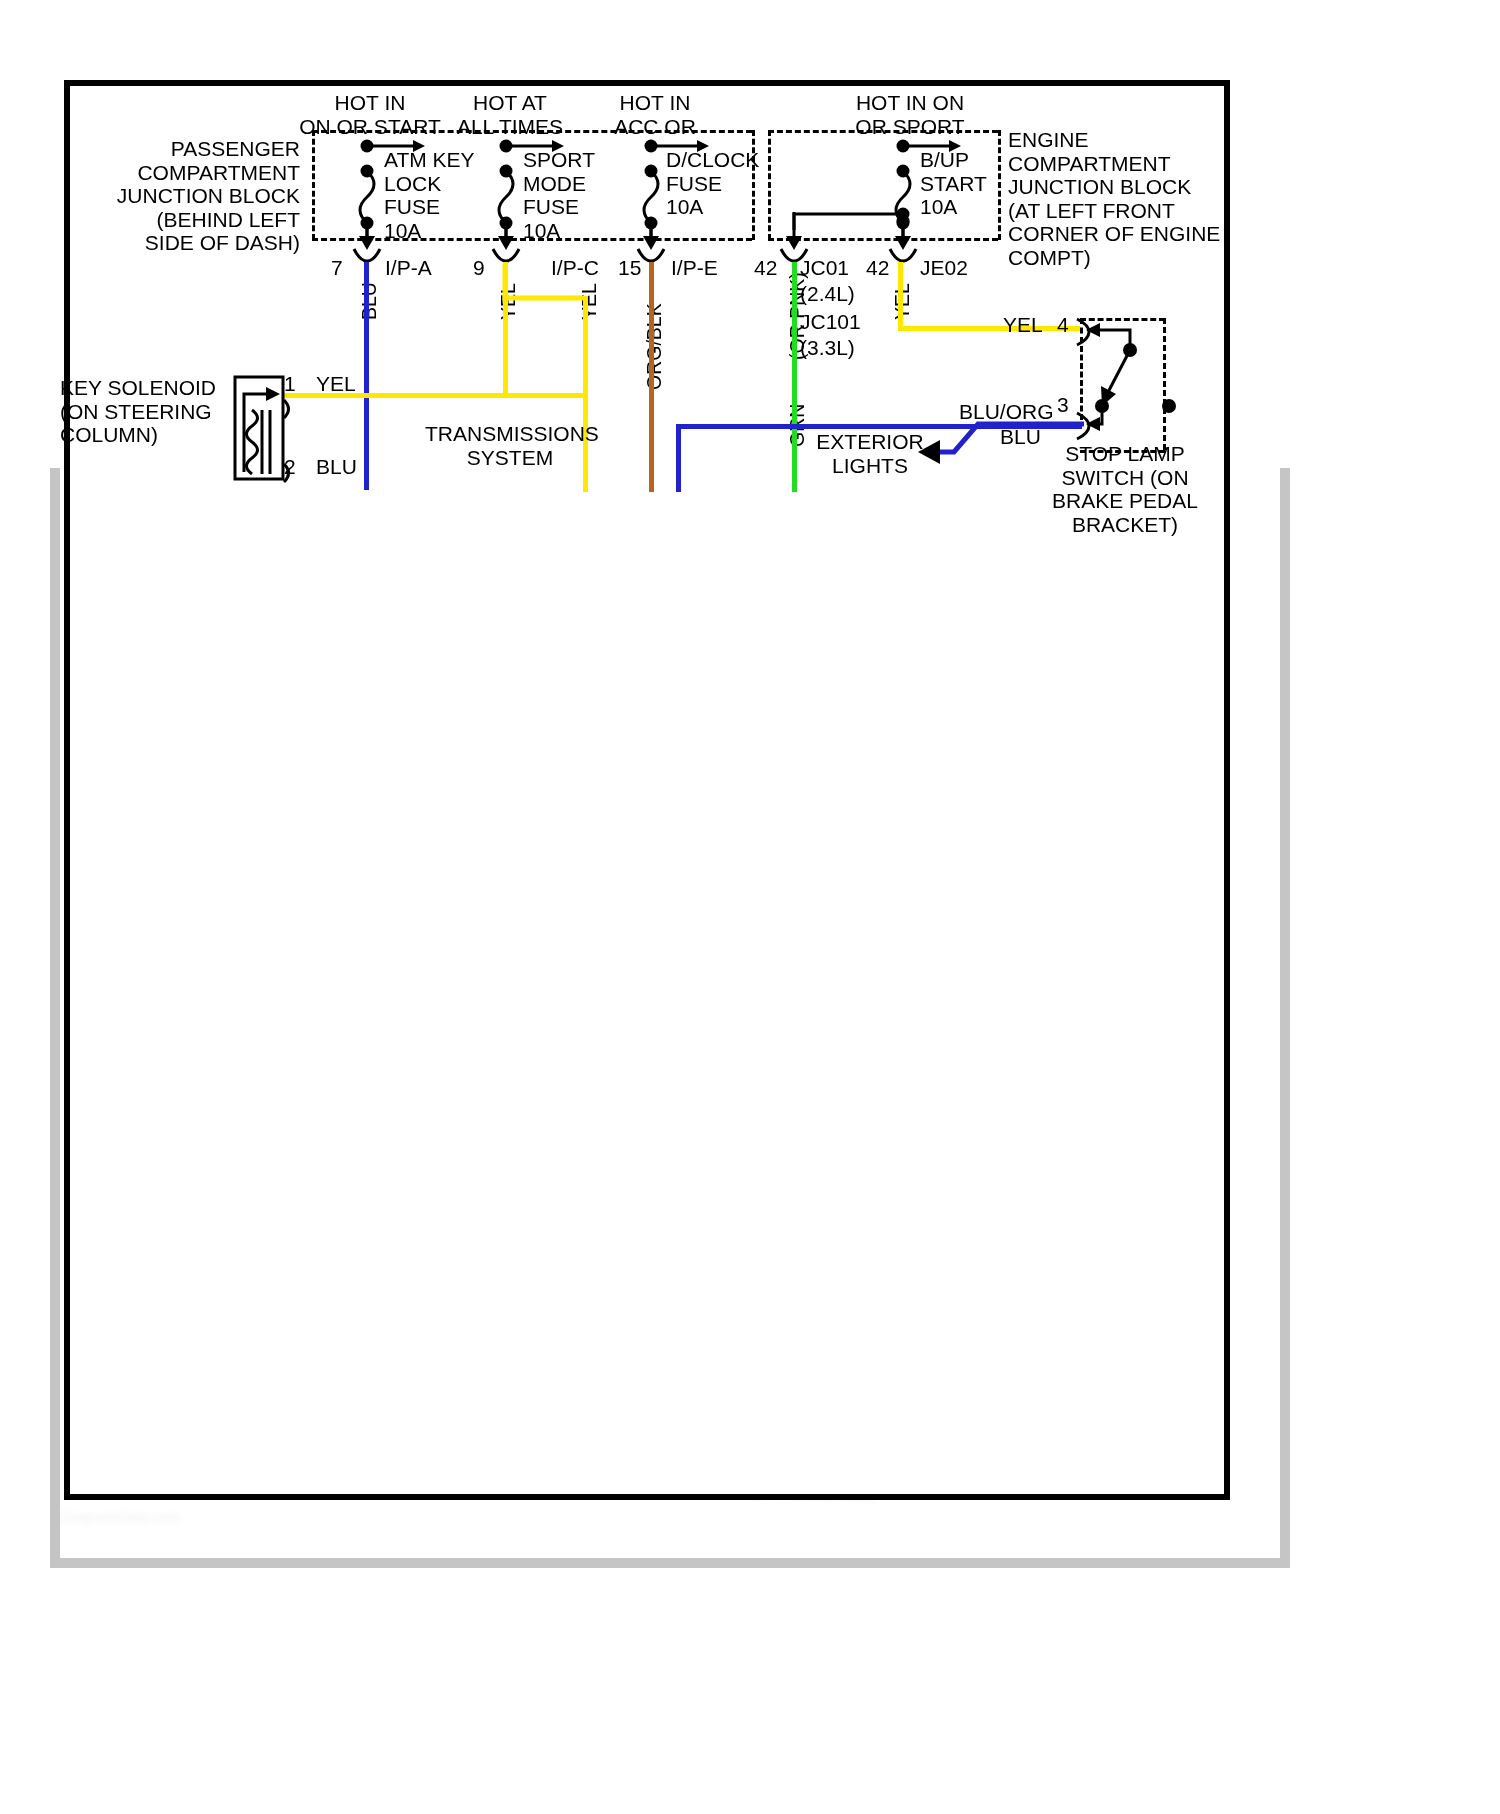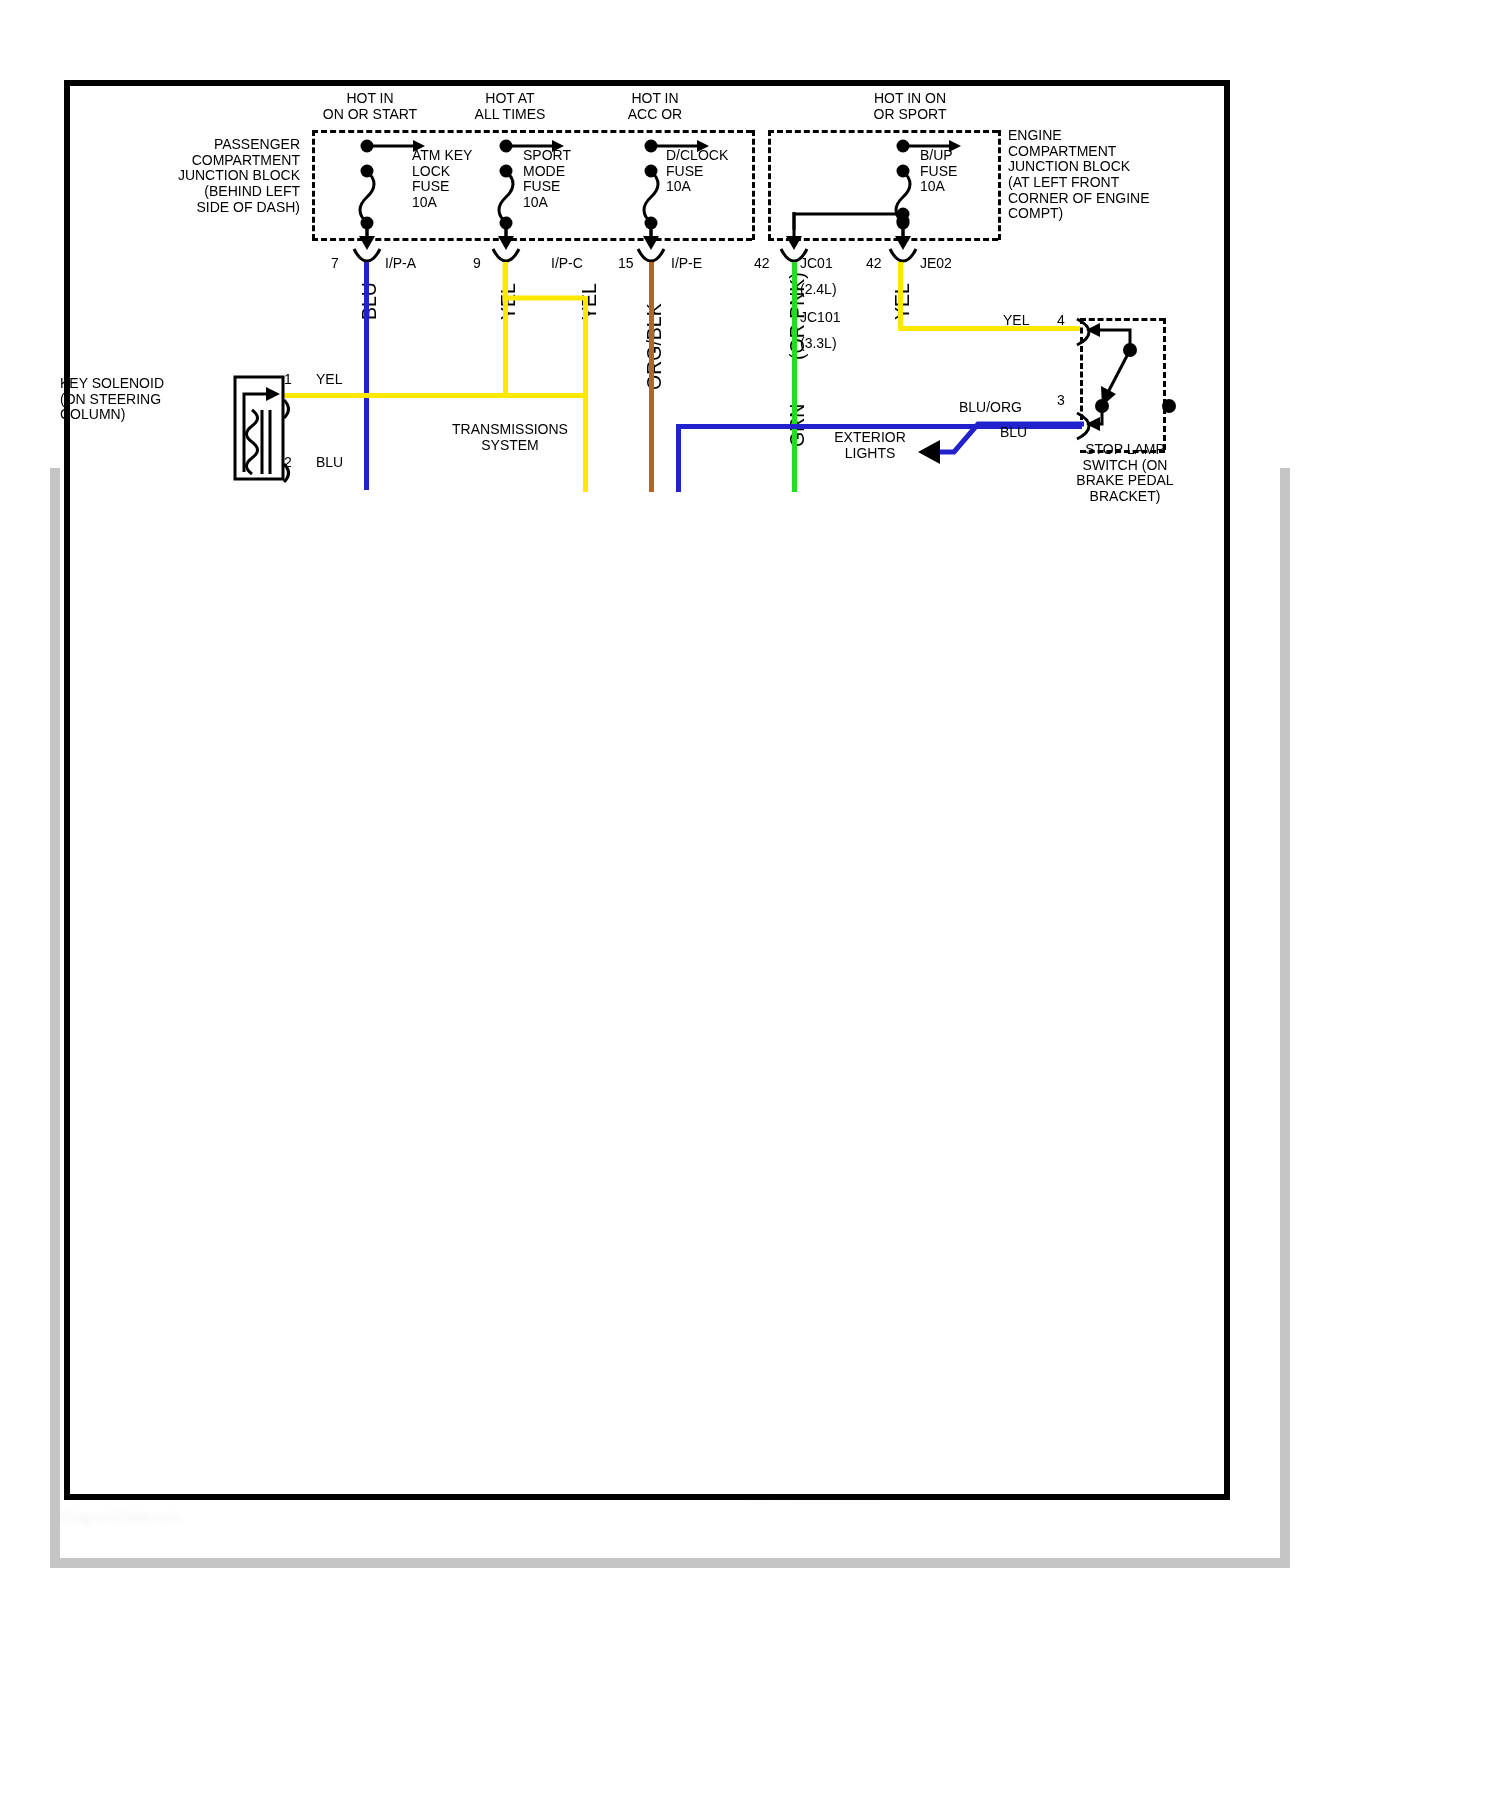--- a/index.html
+++ b/index.html
@@ -5,21 +5,21 @@
   html,body{margin:0;padding:0;background:#ffffff;}
   body{width:1500px;height:1814px;position:relative;
        font-family:"Liberation Sans",sans-serif;color:#000;overflow:hidden;}
 
   
   #frame{position:absolute;left:64px;top:80px;width:1166px;height:1420px;
          border:6px solid #000;background:#fff;box-sizing:border-box;}
   #shadow{position:absolute;left:74px;top:92px;width:1166px;height:1420px;
           background:#9a9a9a;z-index:-1;}
 
-  .t{position:absolute;white-space:pre;line-height:1.12;font-size:14px;}
+  .t{position:absolute;white-space:pre;line-height:1.12;font-size:21px;}
   .tc{text-align:center;}
   .tr{text-align:right;}
 
   
   .vert{position:absolute;white-space:nowrap;font-size:19.5px;
         transform-origin:0 0;transform:rotate(-90deg);}
 
   
   .w{position:absolute;}
   .h{height:5px;}
@@ -236,21 +236,21 @@
   <polygon points="58,2 70,8 58,14" fill="#000"></polygon>
   <circle cx="12" cy="33" r="6.5" fill="#000"></circle>
   <path d="M12 33 q14 13 0 26 q-14 13 0 26" stroke="#000" stroke-width="3" fill="none"></path>
   <circle cx="12" cy="85" r="6.5" fill="#000"></circle>
   <line x1="12" y1="85" x2="12" y2="102" stroke="#000" stroke-width="3"></line>
 </svg>
 <svg style="left:355px;top:222px;width:26px;height:30px;">
   <line x1="12" y1="0" x2="12" y2="18" stroke="#000" stroke-width="3"></line>
   <polygon points="4,14 12,28 20,14" fill="#000"></polygon>
 </svg>
-<div class="t" style="left:384px;top:148px;width:130px;margin-left:28px;">ATM KEY
+<div class="t" style="left:384px;top:148px;width:130px;">ATM KEY
 LOCK
 FUSE
 10A</div>
 <svg style="left:352px;top:248px;width:30px;height:16px;">
   <path d="M2 1 q6 12 13 12 q7 0 13 -12" stroke="#000" stroke-width="3" fill="none"></path>
 </svg>
 <div class="t" style="left:331px;top:256px;">7</div>
 <div class="t" style="left:385px;top:256px;">I/P-A</div>
 <div class="vert" style="left:358px;top:320px;">BLU</div>
 
@@ -336,21 +336,21 @@
 
 <svg style="left:790px;top:212px;width:120px;height:20px;">
   <polyline points="4,18 4,2 113,2" stroke="#000" stroke-width="3" fill="none"></polyline>
   <circle cx="113" cy="2" r="6.5" fill="#000"></circle>
 </svg>
 <svg style="left:891px;top:218px;width:26px;height:34px;">
   <line x1="12" y1="0" x2="12" y2="22" stroke="#000" stroke-width="3"></line>
   <polygon points="4,18 12,32 20,18" fill="#000"></polygon>
 </svg>
 <div class="t" style="left:920px;top:148px;width:130px;">B/UP
-FUSE
+START
 10A</div>
 <svg style="left:888px;top:248px;width:30px;height:16px;">
   <path d="M2 1 q6 12 13 12 q7 0 13 -12" stroke="#000" stroke-width="3" fill="none"></path>
 </svg>
 <div class="t" style="left:866px;top:256px;">42</div>
 <div class="t" style="left:920px;top:256px;">JE02</div>
 <div class="vert" style="left:891px;top:320px;">YEL</div>
 
 <div class="w v blu" style="left:364px;top:262px;height:220px;"></div>
 

